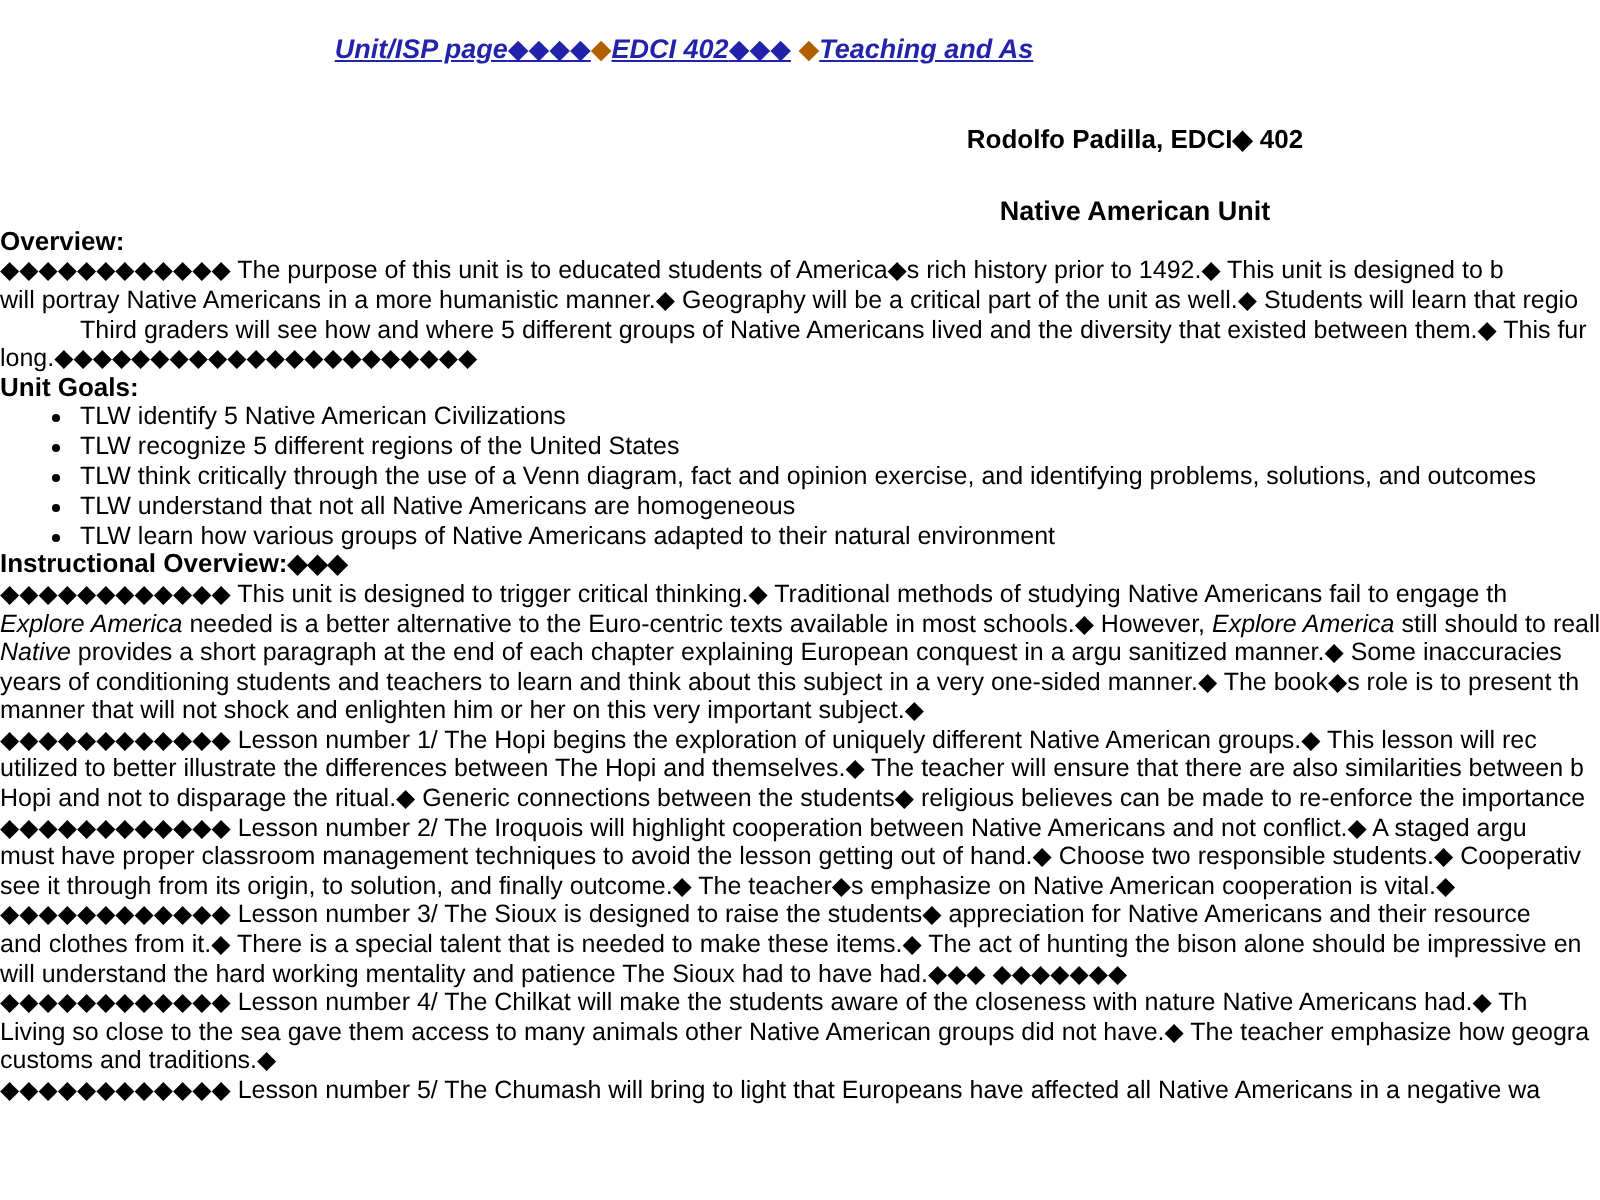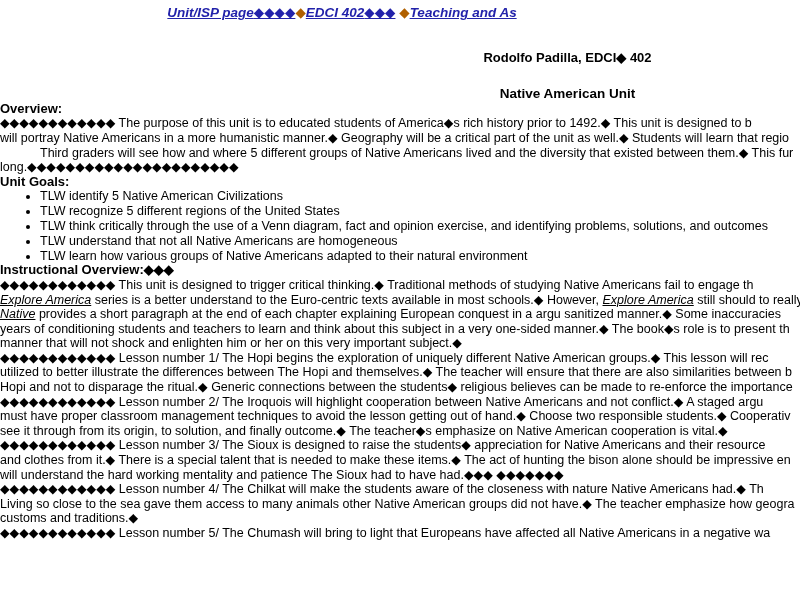--- a/index.html
+++ b/index.html
@@ -17,21 +17,21 @@
     color: #000000;
   }
   .page {
     width: 1600px;           
     padding: 0;
     position: relative;
   }
   .nav-bar {
     text-align: center;
     width: 684px;
-    padding-top: 5px;
+    padding-top: 18px;
     white-space: nowrap;
     font-weight: bold;
     font-style: italic;
     font-size: 13.5px;
   }
   .nav-bar a {
     color: #2222aa;
     text-decoration: underline;
   }
   .mo {
@@ -77,21 +77,20 @@
     list-style: disc;
   }
   ul.goals li {
     white-space: nowrap;
     margin: 0;
     padding: 0;
     line-height: 14.8px;
   }
   .ital-ul {
     font-style: italic;
-    text-decoration: underline;
   }
   .block { display: block; }
 </style>
 </head>
 <body>
 
 <div class="page">
 
   <div class="nav-bar">
     <a href="#"><span>Unit/ISP page</span><span class="mo">◆◆◆◆</span></a><span class="mo amber">◆</span><a href="#"><span>EDCI 402</span><span class="mo">◆◆◆</span></a> <span class="mo amber">◆</span><a href="#"><span>Teaching and As</span></a>
@@ -114,21 +113,21 @@
     <li>TLW recognize 5 different regions of the United States</li>
     <li>TLW think critically through the use of a Venn diagram, fact and opinion exercise, and identifying problems, solutions, and outcomes</li>
     <li>TLW understand that not all Native Americans are homogeneous</li>
     <li>TLW learn how various groups of Native Americans adapted to their natural environment</li>
   </ul>
 
   <h3 class="section sec-instr">Instructional Overview:◆◆◆</h3>
 
   <p class="para">
     <span class="block">◆◆◆◆◆◆◆◆◆◆◆◆ This unit is designed to trigger critical thinking.◆ Traditional methods of studying Native Americans fail to engage th</span>
-    <span class="block"><span class="ital-ul">Explore America</span><span> series is a better understand to the Euro-centric texts available in most schools.◆ However, </span><span class="ital-ul">Explore America</span><span> still should to really e</span></span>
+    <span class="block"><span class="ital-ul">Explore America</span><span> needed is a better alternative to the Euro-centric texts available in most schools.◆ However, </span><span class="ital-ul">Explore America</span><span> still should to really e</span></span>
     <span class="block"><span class="ital-ul">Native</span><span> provides a short paragraph at the end of each chapter explaining European conquest in a argu sanitized manner.◆ Some inaccuracies</span></span>
     <span class="block">years of conditioning students and teachers to learn and think about this subject in a very one-sided manner.◆ The book◆s role is to present th</span>
     <span class="block">manner that will not shock and enlighten him or her on this very important subject.◆</span>
   </p>
 
   <p class="para">
     <span class="block">◆◆◆◆◆◆◆◆◆◆◆◆ Lesson number 1/ The Hopi begins the exploration of uniquely different Native American groups.◆ This lesson will rec</span>
     <span class="block">utilized to better illustrate the differences between The Hopi and themselves.◆ The teacher will ensure that there are also similarities between b</span>
     <span class="block">Hopi and not to disparage the ritual.◆ Generic connections between the students◆ religious believes can be made to re-enforce the importance</span>
   </p>

